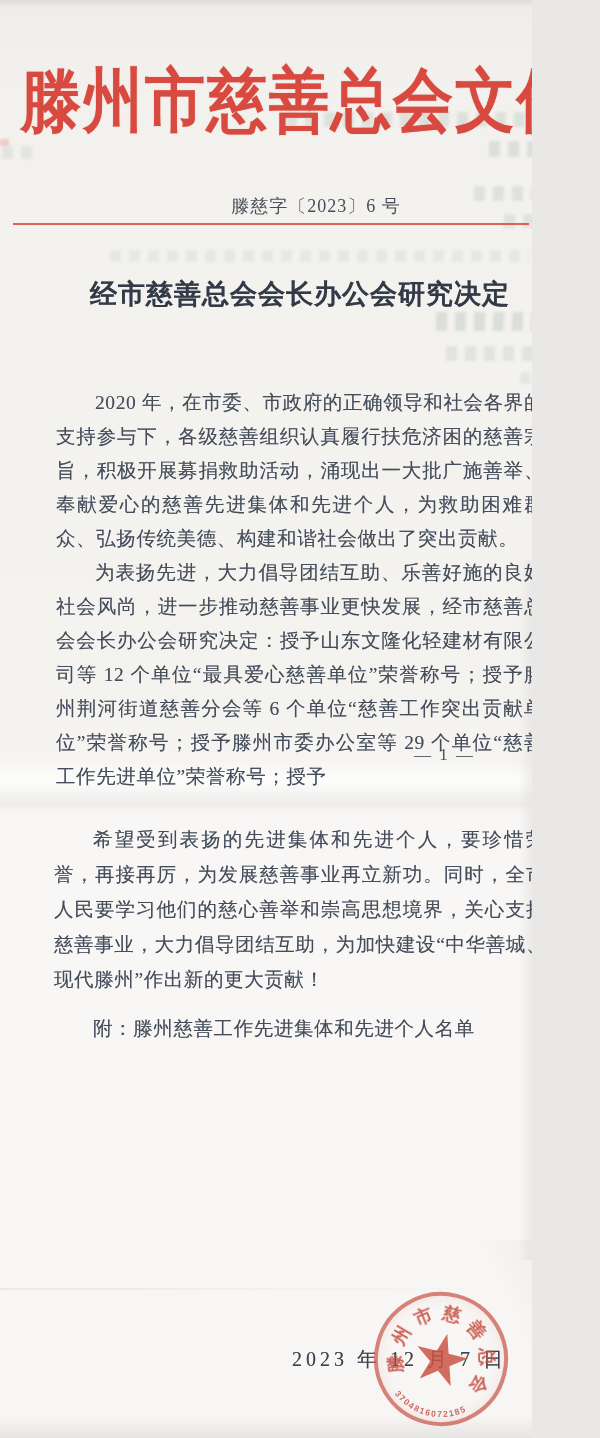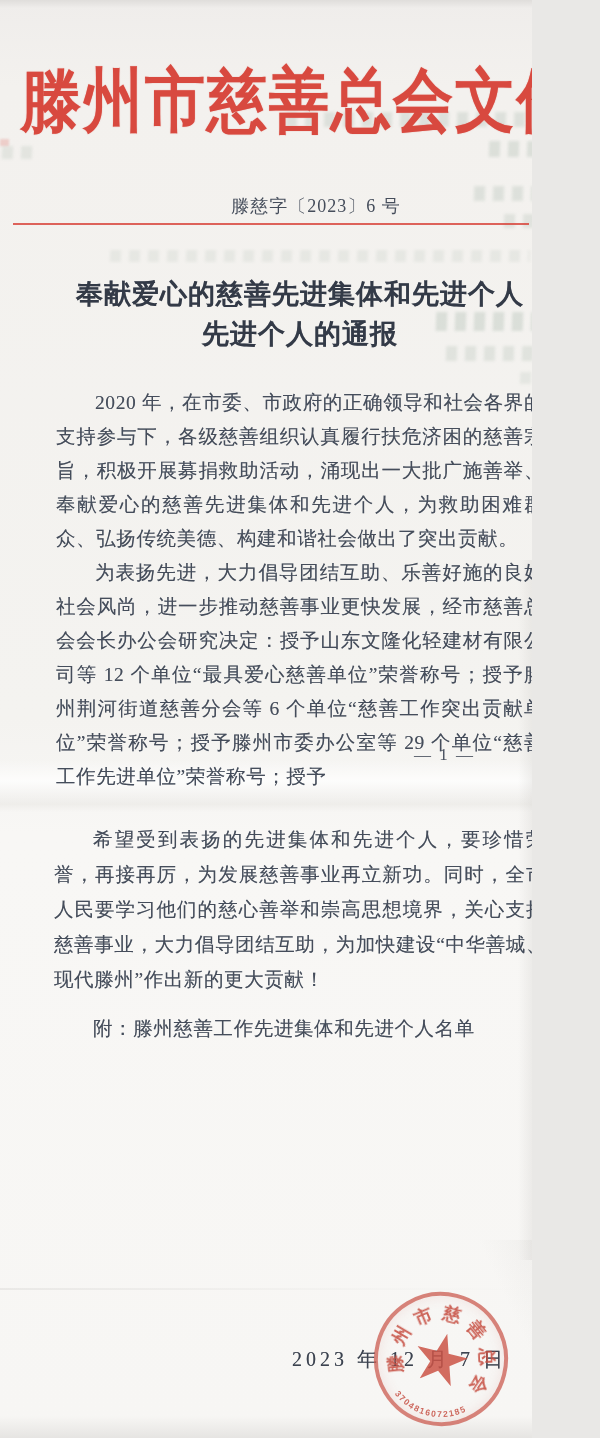--- a/index.html
+++ b/index.html
@@ -123,22 +123,21 @@
   <div class="ghost" style="top:312px;left:436px;width:160px;height:19px;opacity:.6"></div>
   <div class="ghost" style="top:346px;left:446px;width:150px;height:15px;opacity:.45"></div>
   <div class="ghost" style="top:372px;left:520px;width:76px;height:12px;opacity:.35"></div>
   <div class="ghost red" style="top:139px;left:0;width:9px;height:7px;opacity:.6"></div>
 
   <h1 class="agency">滕州市慈善总会文件</h1>
   <div class="doc-no">滕慈字〔2023〕6 号</div>
   <div class="red-line"></div>
 
   <div class="title">
-    <div>奉献爱心的慈善先进集体和先进个人</div>
-    <div>先进个人的通报</div>
+    <div>经市慈善总会会长办公会研究决定</div>
   </div>
 
   <div class="body body1">
     <p class="indent">2020 年，在市委、市政府的正确领导和社会各界的支持参与下，各级慈善组织认真履行扶危济困的慈善宗旨，积极开展募捐救助活动，涌现出一大批广施善举、奉献爱心的慈善先进集体和先进个人，为救助困难群众、弘扬传统美德、构建和谐社会做出了突出贡献。</p>
     <p class="indent">为表扬先进，大力倡导团结互助、乐善好施的良好社会风尚，进一步推动慈善事业更快发展，经市慈善总会会长办公会研究决定：授予山东文隆化轻建材有限公司等 12 个单位“最具爱心慈善单位”荣誉称号；授予滕州荆河街道慈善分会等 6 个单位“慈善工作突出贡献单位”荣誉称号；授予滕州市委办公室等 29 个单位“慈善工作先进单位”荣誉称号；授予</p>
   </div>
   <div class="pagenum">— 1 —</div>
 
   <div class="body body2">
     <p class="indent">希望受到表扬的先进集体和先进个人，要珍惜荣誉，再接再厉，为发展慈善事业再立新功。同时，全市人民要学习他们的慈心善举和崇高思想境界，关心支持慈善事业，大力倡导团结互助，为加快建设“中华善城、现代滕州”作出新的更大贡献！</p>

